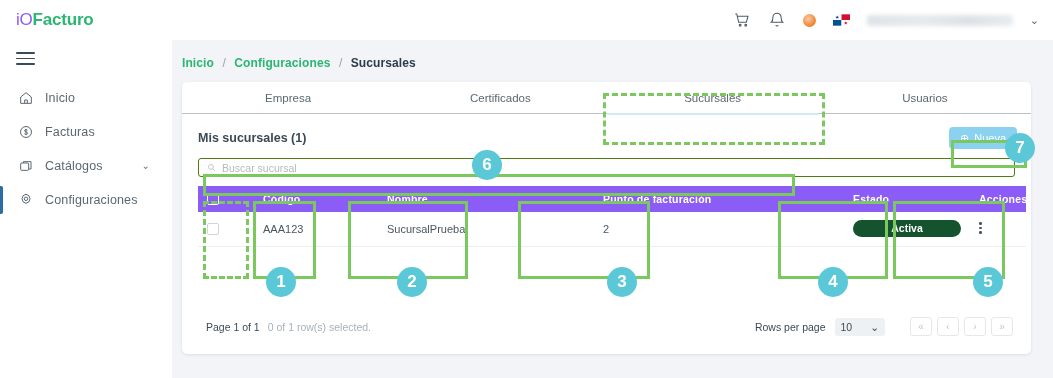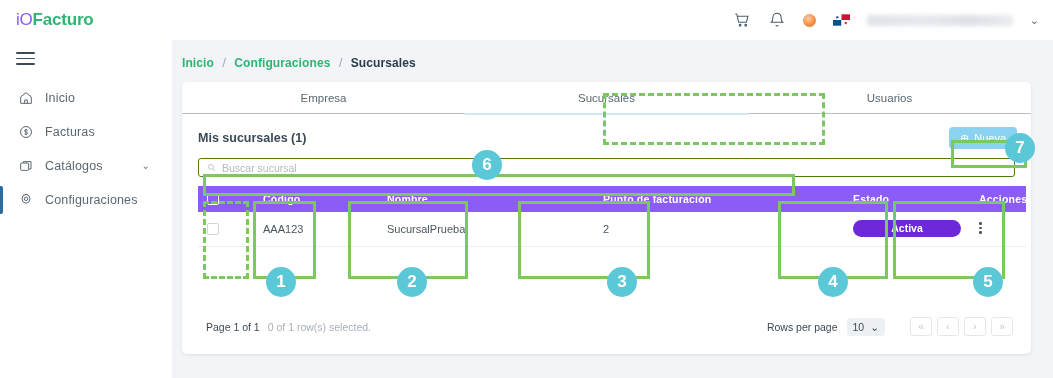--- a/index.html
+++ b/index.html
@@ -111,40 +111,40 @@
   }
   tbody td{
     height:34px; padding:0 9px; font-size:11px; color:#4a565f;
     border-bottom:1px solid #eceff2; background:#fff;
   }
   .cb{
     width:12px;height:12px;border:1px solid #fff;border-radius:2px;background:transparent;display:block;
   }
   .cb.body{ border-color:#cfd5da; }
   .pill{
-    display:block; width:108px; height:17px; border-radius:9px; background:#6d28d9;
+    display:block; width:108px; height:17px; border-radius:9px; background:#14532d;
     color:#fff; font-size:10.5px; text-align:center; line-height:17px; font-weight:700;
   }
   .kebab{ color:#4a565f; font-size:12px; letter-spacing:0; line-height:9px; width:4px;}
   .kebab i{ display:block; width:2.5px;height:2.5px;border-radius:50%;background:#4a565f;margin-bottom:2px;}
 
   
   .tfoot{
     position:absolute; left:0; right:0; bottom:18px;
     display:flex; align-items:center; padding:0 18px 0 24px;
     font-size:10.5px; color:#6b7680;
   }
   .tfoot .pg{ color:#3c4a56; margin-right:8px; }
   .tfoot .sel{ color:#a8b0b8; }
   .rpp{ margin-left:auto; display:flex; align-items:center; gap:9px; }
   .rpp .lbl{ color:#3c4a56; }
   .select{
     background:#eef1f4; border-radius:3px; height:18px; min-width:38px;
     display:flex; align-items:center; justify-content:space-between;
-    padding:0 6px; color:#3c4a56; font-size:10.5px; gap:6px;
+    padding:0 6px; color:#3c4a56; font-size:10.5px; gap:18px;
   }
   .pager{ display:flex; gap:5px; margin-left:16px; }
   .pbtn{
     width:22px;height:19px;border:1px solid #e4e8eb;border-radius:3px;background:#fff;
     color:#c3c9ce; font-size:10px; display:flex;align-items:center;justify-content:center;
   }
 
   
   .ann{ position:absolute; box-sizing:border-box; pointer-events:none; }
   .ann.solid{ border:3px solid #7ac85e; }
@@ -246,20 +246,21 @@
     <span class="sep">/</span>
     <span class="lnk">Configuraciones</span>
     <span class="sep">/</span>
     <span class="cur">Sucursales</span>
   </div>
 
   <div class="card">
 
     <div class="tabs">
       <div class="tab">Empresa</div>
+      <div class="tab">Certificados</div>
       <div class="tab active">Sucursales</div>
       <div class="tab">Usuarios</div>
     </div>
 
     <div class="subhead">
       <div class="title">Mis sucursales (1)</div>
       <button class="btn-nueva">
         <span class="plus">⊕</span>
         <span>Nueva</span>
       </button>

